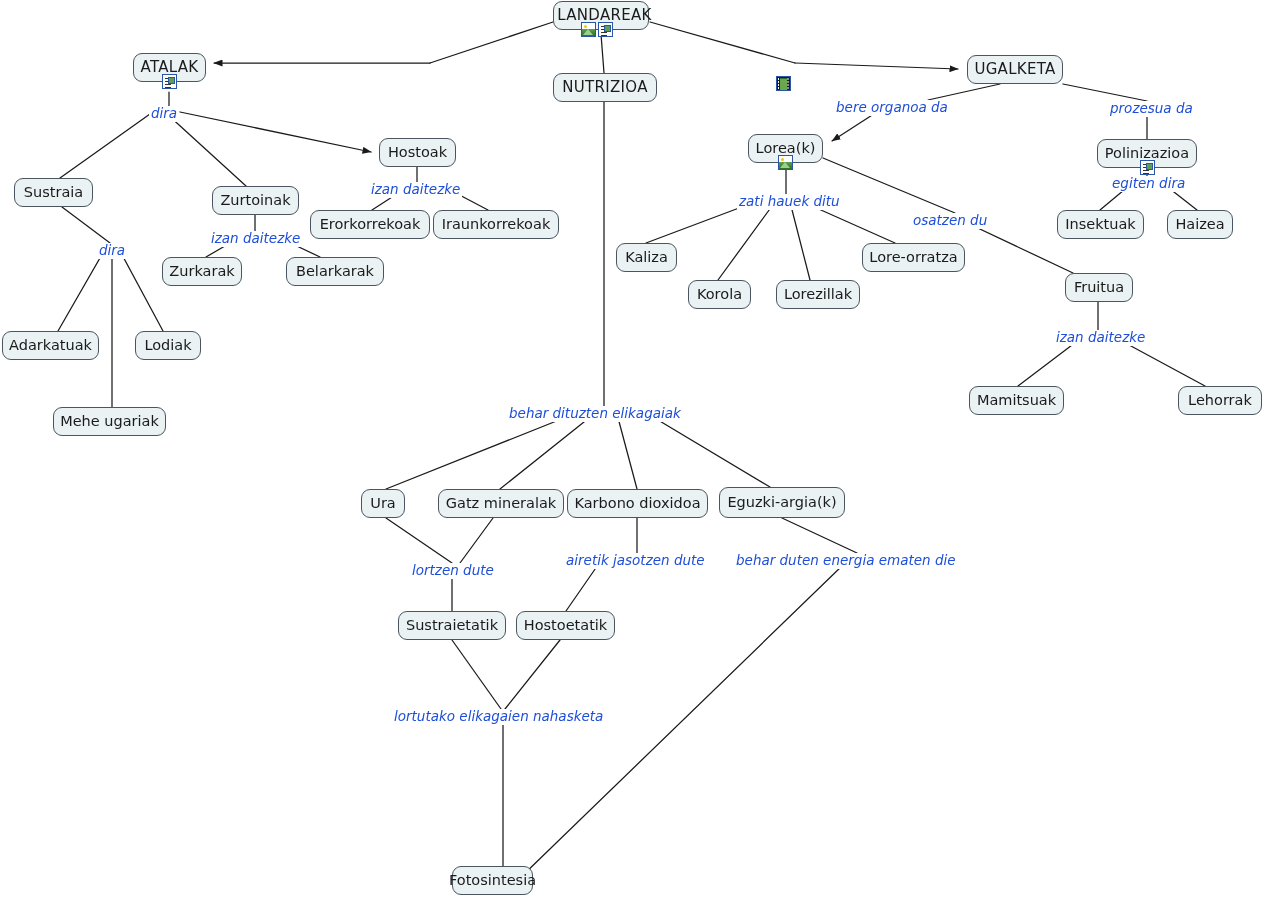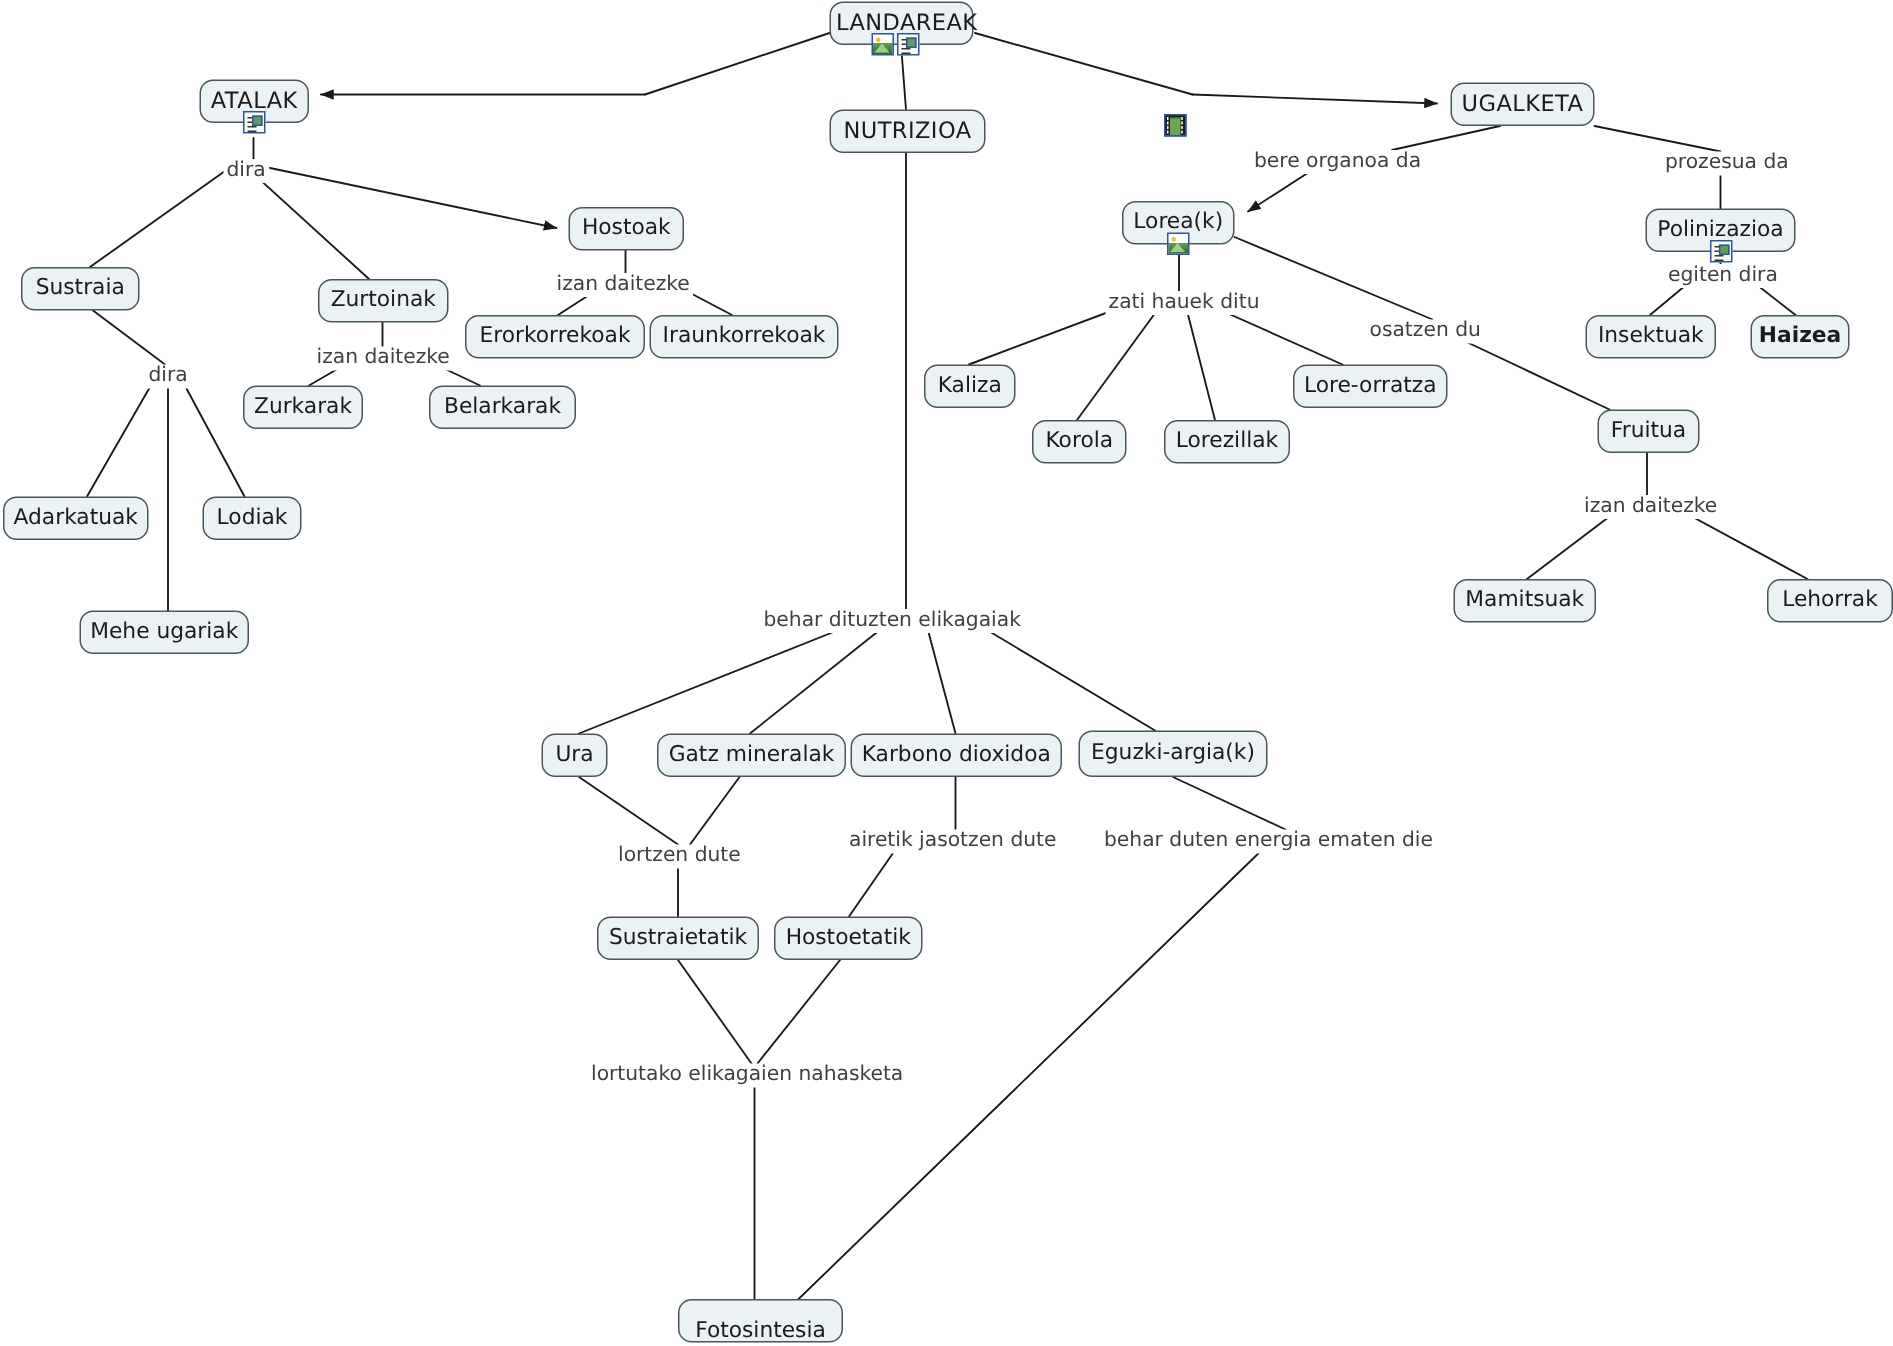--- a/index.html
+++ b/index.html
@@ -45,26 +45,27 @@
     z-index: 4;
     box-shadow: 0 0 0 0 rgba(0,0,0,0);
   }
   .node.big {
     font-size: 15px;
     letter-spacing: 0.3px;
   }
   .elabel {
     position: absolute;
     font-size: 13.5px;
-    color: #404040;
+    color: #1d4ed8;
     line-height: 1;
     white-space: nowrap;
     background: #ffffff;
     padding: 1px 2px;
     z-index: 3;
+    font-style: italic;
   }
   
   .icon-row {
     position: absolute;
     display: flex;
     gap: 2px;
     z-index: 6;
   }
   .res-icon {
     width: 15px;
@@ -290,21 +291,21 @@
   </div>
 
   <div class="node" style="left:1097px;top:139px;width:100px;">
     <span>Polinizazioa</span>
   </div>
 
   <div class="node" style="left:1057px;top:210px;width:87px;">
     <span>Insektuak</span>
   </div>
 
-  <div class="node" style="left:1167px;top:210px;width:66px;font-weight:bold;">
+  <div class="node" style="left:1167px;top:210px;width:66px;">
     <span>Haizea</span>
   </div>
 
   <div class="node" style="left:616px;top:243px;width:61px;">
     <span>Kaliza</span>
   </div>
 
   <div class="node" style="left:688px;top:280px;width:63px;text-align:center;">
     <span>Korola</span>
   </div>
@@ -346,21 +347,21 @@
   </div>
 
   <div class="node" style="left:398px;top:611px;width:108px;">
     <span>Sustraietatik</span>
   </div>
 
   <div class="node" style="left:516px;top:611px;width:99px;">
     <span>Hostoetatik</span>
   </div>
 
-  <div class="node" style="left:452px;top:866px;width:110px;align-items:flex-end;">
+  <div class="node" style="left:452px;top:866px;width:81px;">
     <span>Fotosintesia</span>
   </div>
 
   <div class="elabel" style="left:149px;top:106px;"><span>dira</span></div>
 
   <div class="elabel" style="left:97px;top:243px;"><span>dira</span></div>
 
   <div class="elabel" style="left:209px;top:231px;"><span>izan daitezke</span></div>
 
   <div class="elabel" style="left:369px;top:182px;"><span>izan daitezke</span></div>

